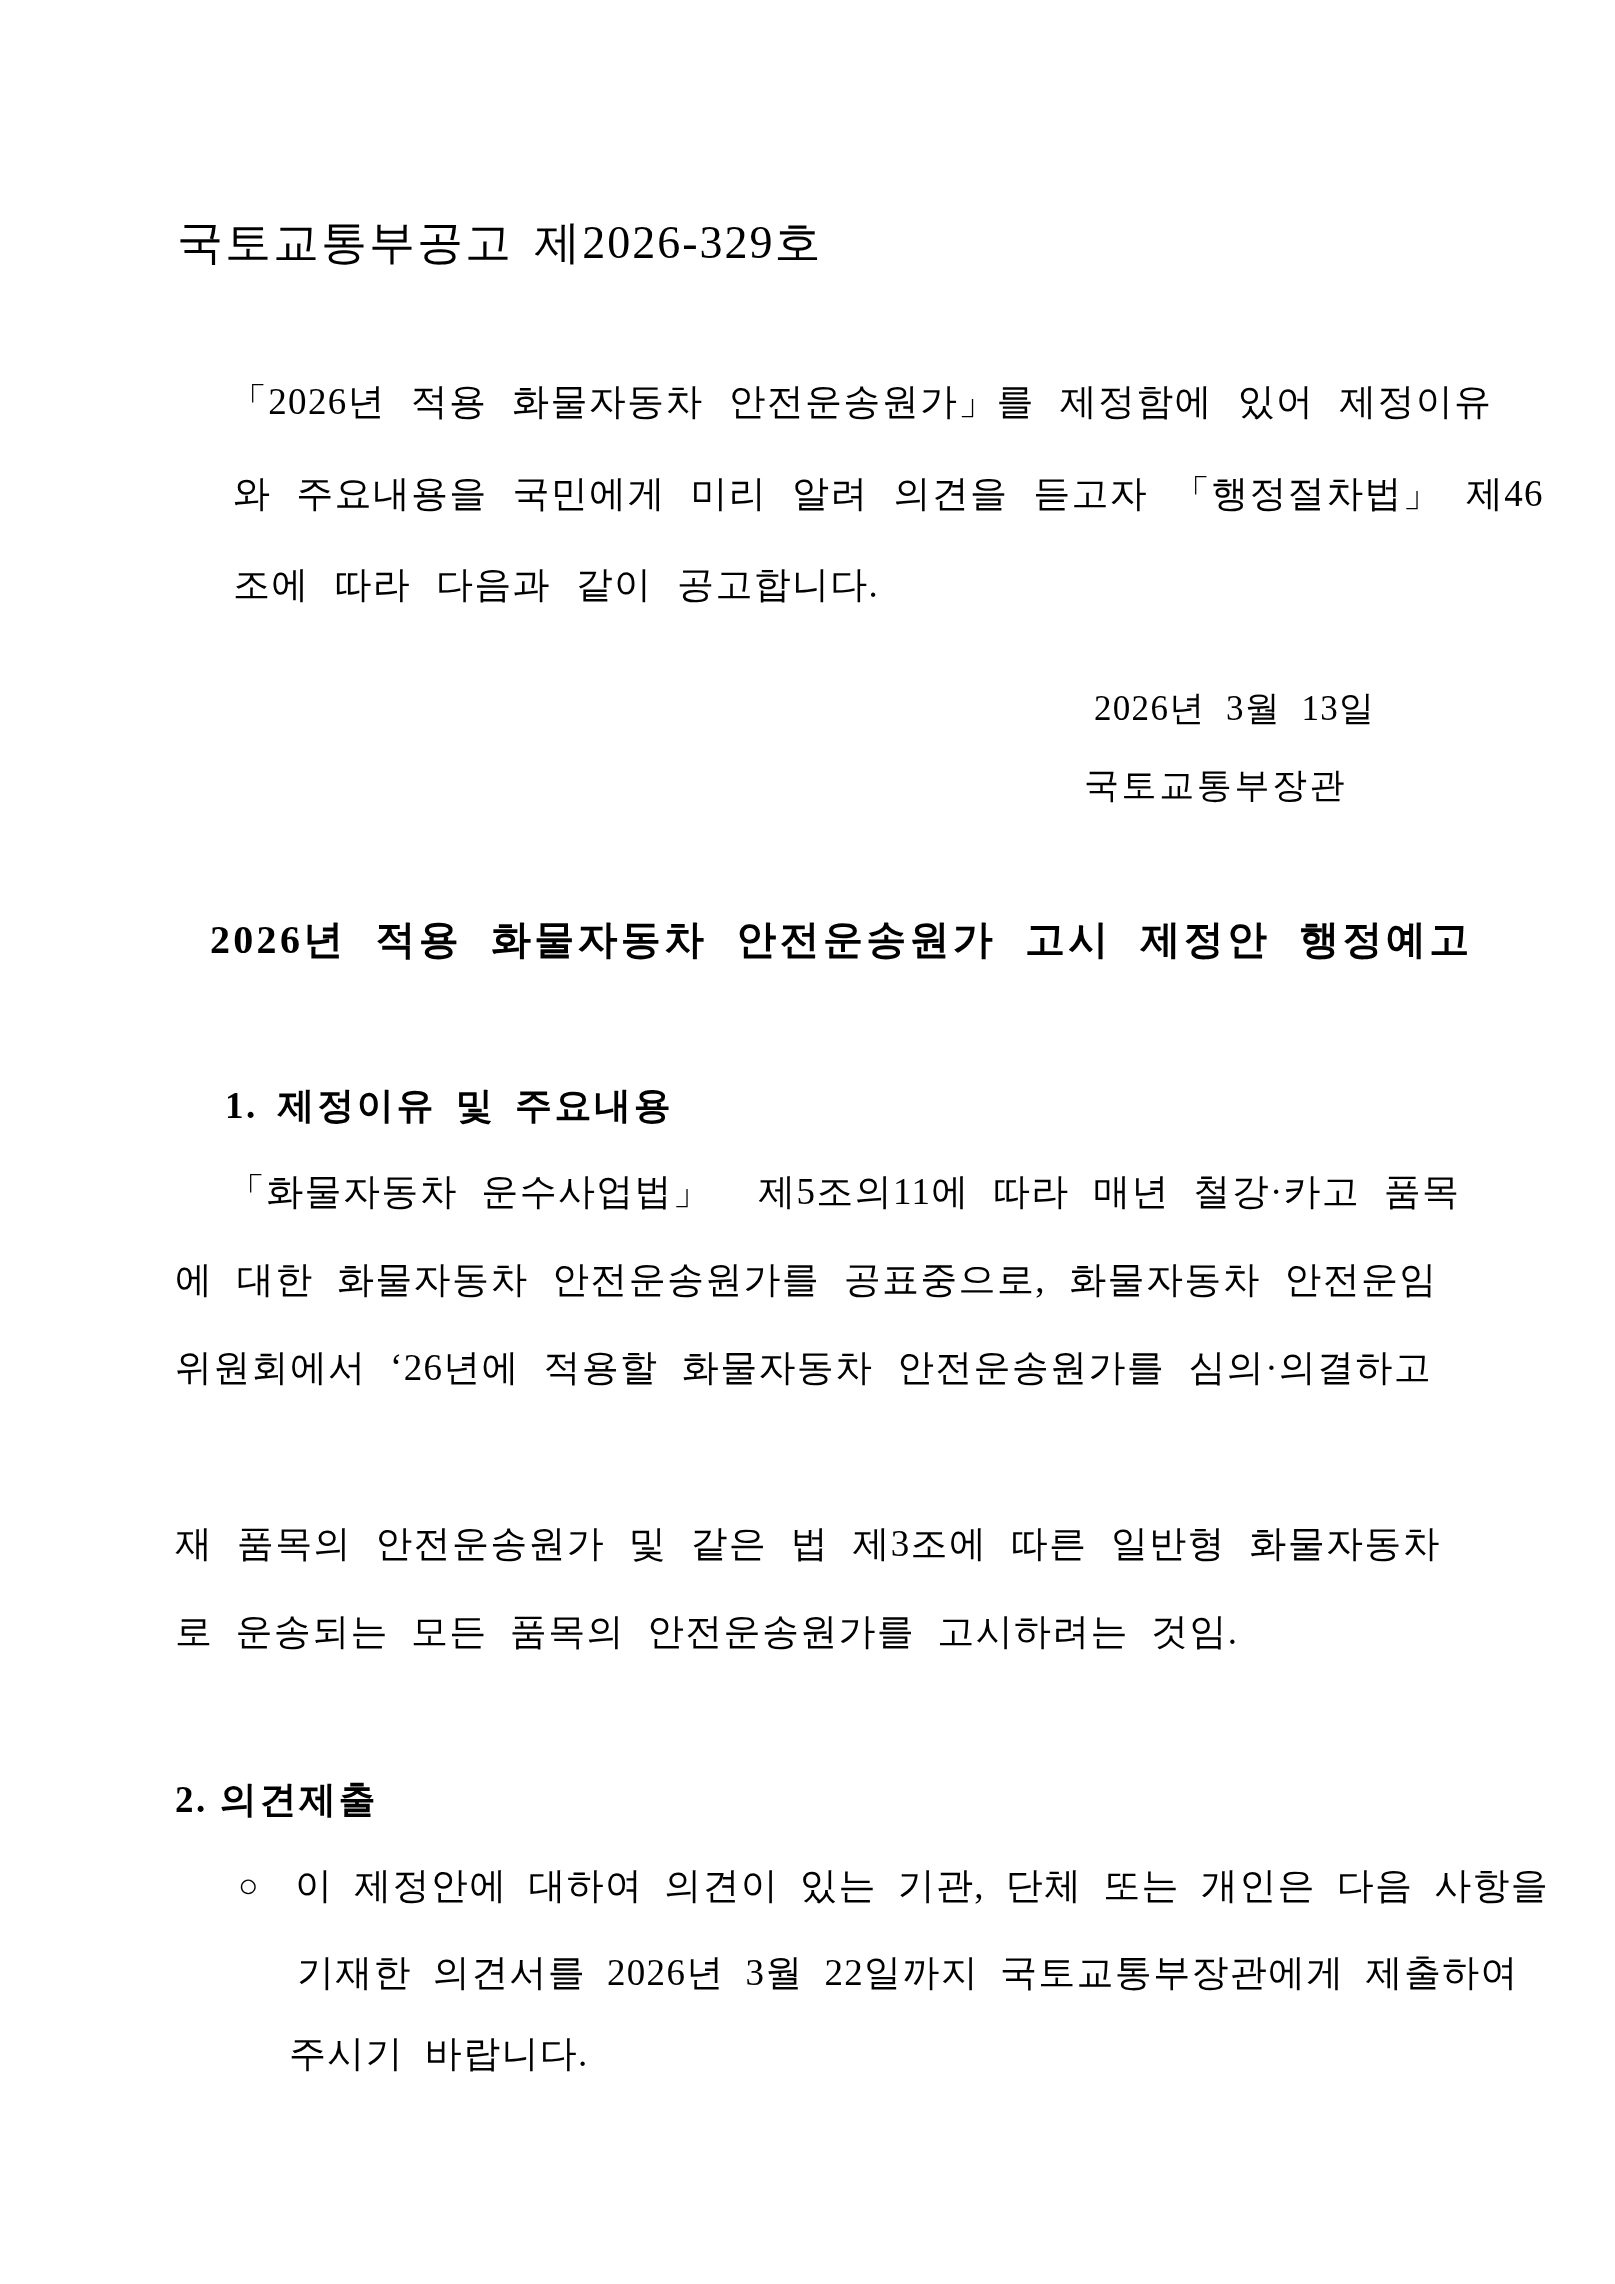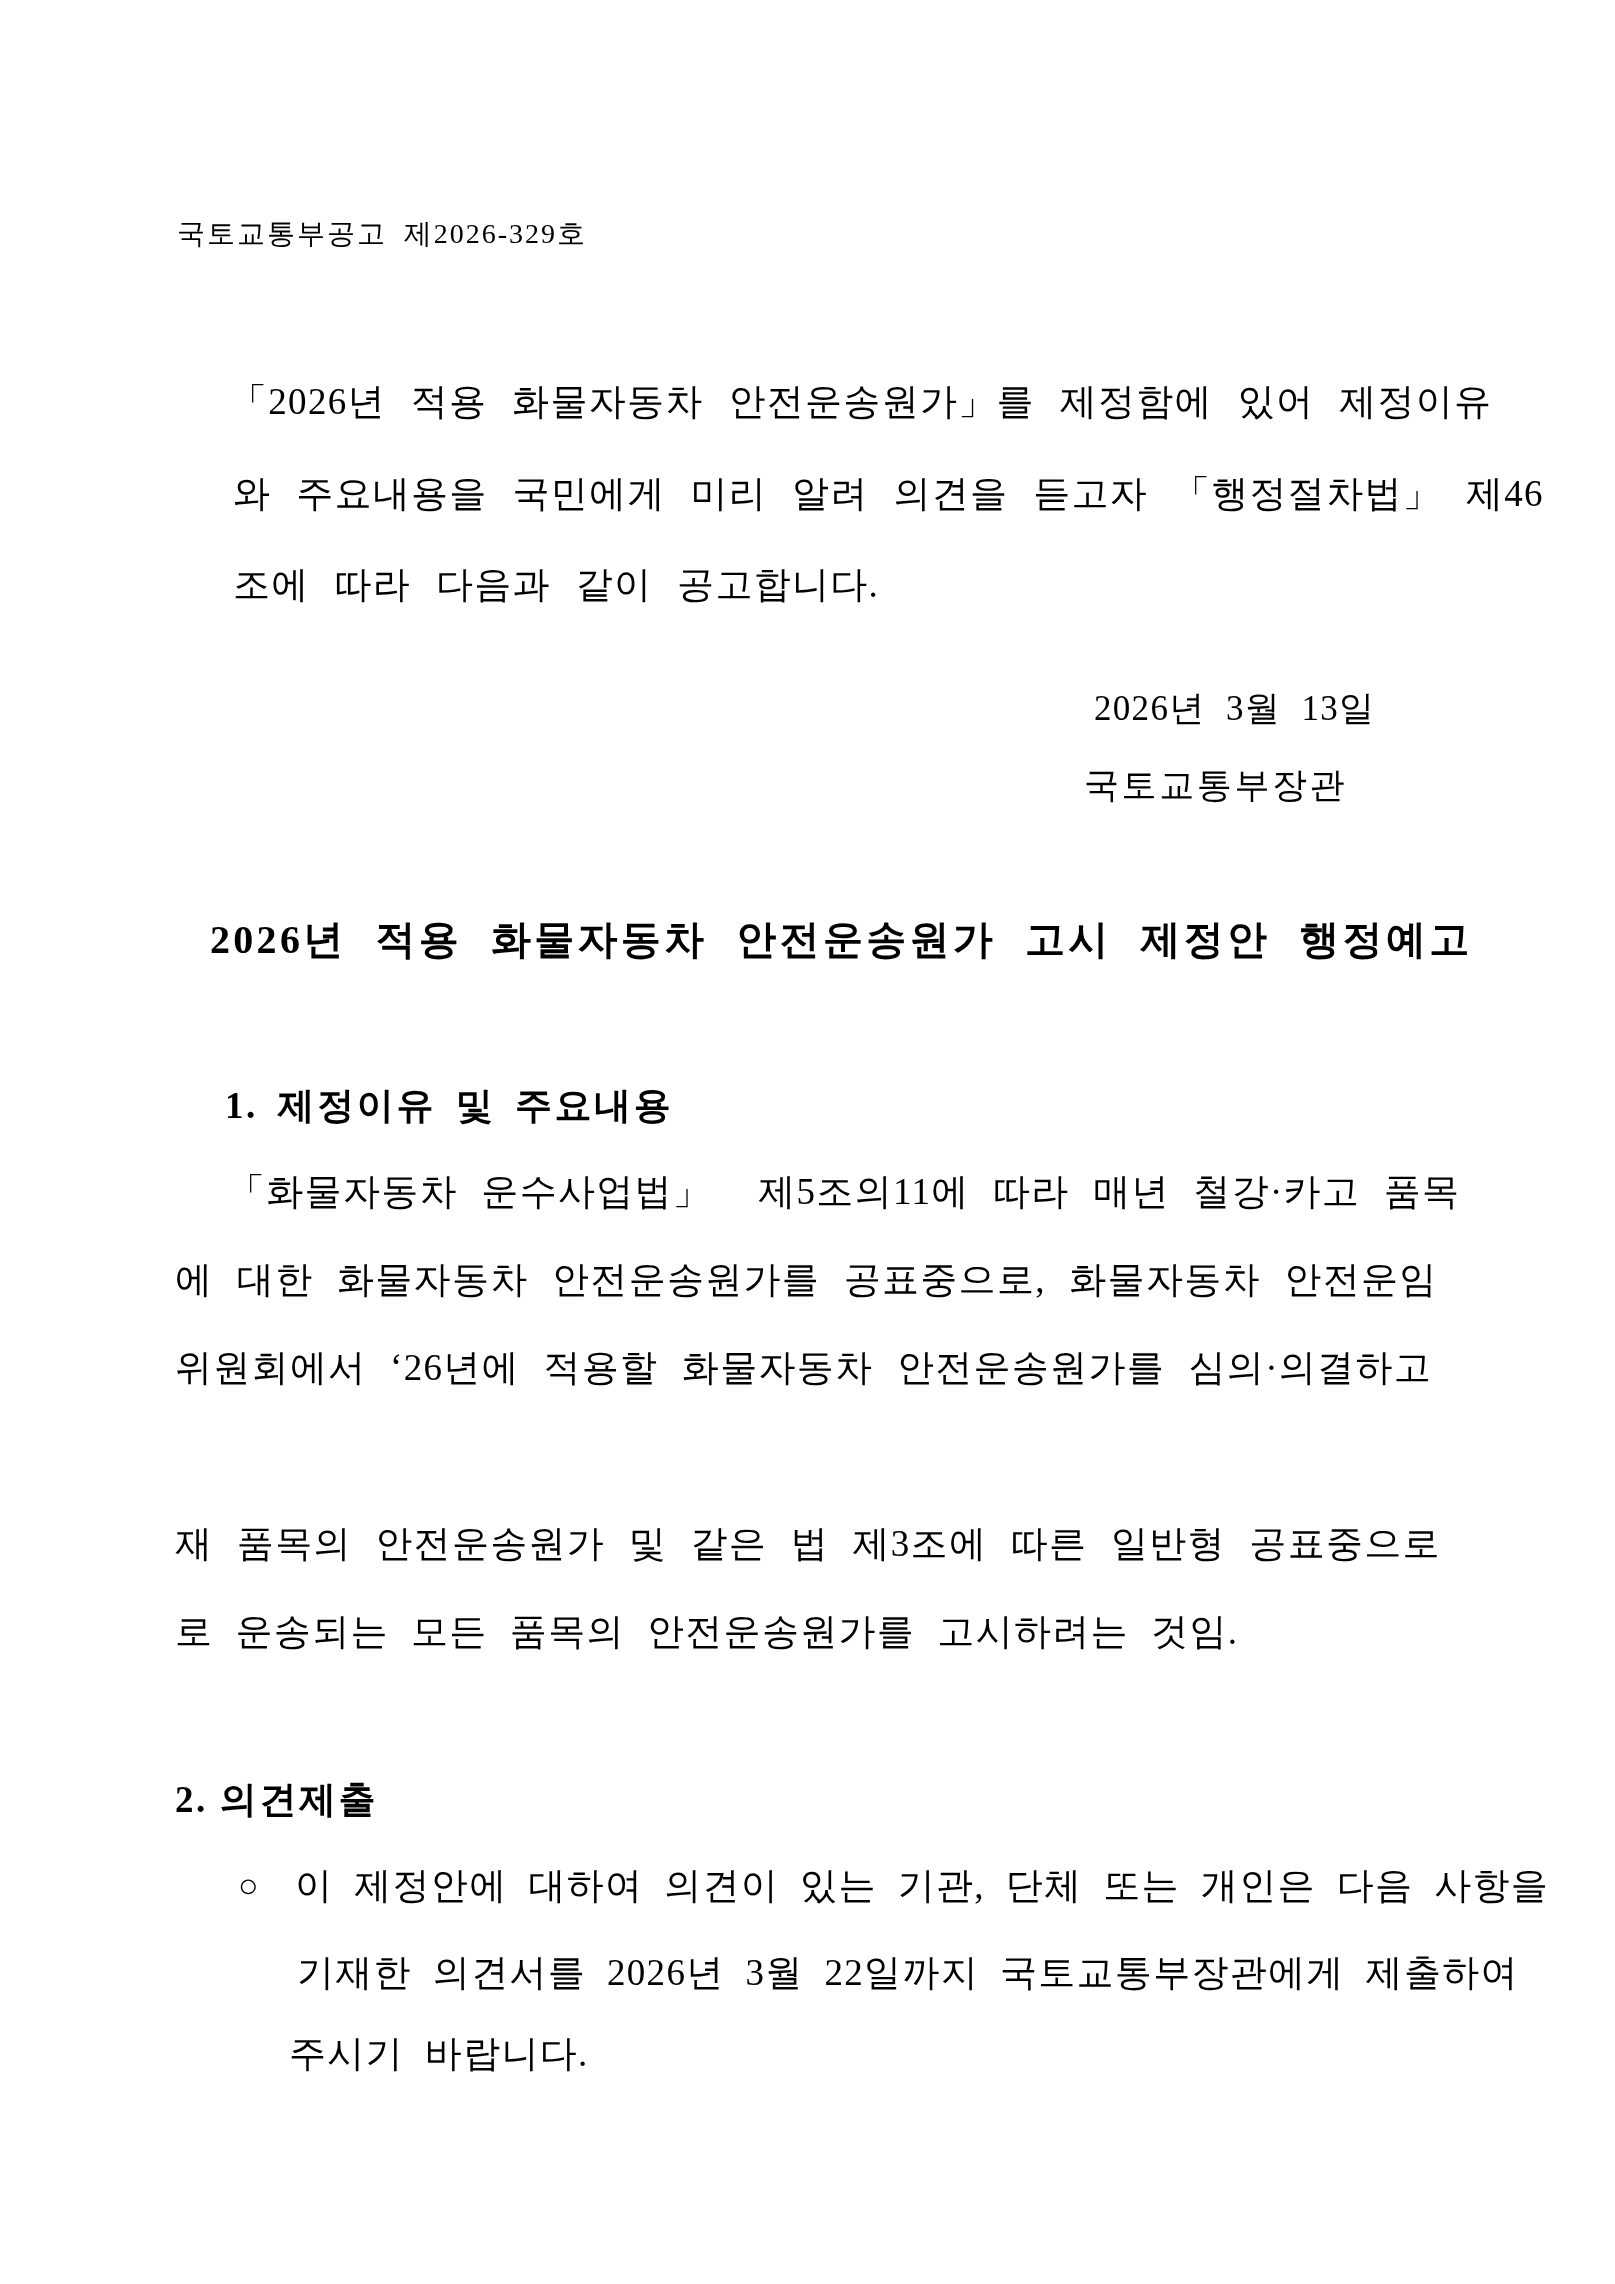--- a/index.html
+++ b/index.html
@@ -18,21 +18,21 @@
   }
   .line {
     position: absolute;
     white-space: pre;
     font-size: 37px;
     line-height: 1;
     color: #000000;
   }
 
   
-  .notice-no   { left: 177px;  top: 220px;  font-size: 28px; letter-spacing: 2px; word-spacing: 7.8px; }
+  .notice-no   { left: 177px;  top: 220px;  font-size: 46px; letter-spacing: 2px; word-spacing: 7.8px; }
 
   
   .intro-1     { left: 230px;  top: 383px;  word-spacing: 14.3px; letter-spacing: 1.3px; }
   .intro-2     { left: 233px;  top: 475px;  word-spacing: 14.3px; letter-spacing: 1.3px; }
   .intro-3     { left: 233px;  top: 566px;  word-spacing: 14.3px; letter-spacing: 1.3px; }
 
   
   .signoff-date   { left: 1094px; top: 691px; font-size: 35px; word-spacing: 10.4px; letter-spacing: 1.3px; }
   .signoff-signer { left: 1084px; top: 768px; font-size: 35px; letter-spacing: 2.6px; }
 
@@ -68,21 +68,21 @@
 
   <div class="line signoff-date">2026년 3월 13일</div>
   <div class="line signoff-signer">국토교통부장관</div>
 
   <div class="line doc-title">2026년 적용 화물자동차 안전운송원가 고시 제정안 행정예고</div>
 
   <div class="line sec1-head">1. 제정이유 및 주요내용</div>
   <div class="line s1-l1">「화물자동차 운수사업법」  제5조의11에 따라 매년 철강·카고 품목</div>
   <div class="line s1-l2">에 대한 화물자동차 안전운송원가를 공표중으로, 화물자동차 안전운임</div>
   <div class="line s1-l3">위원회에서 ‘26년에 적용할 화물자동차 안전운송원가를 심의·의결하고</div>
-  <div class="line s1-l5">재 품목의 안전운송원가 및 같은 법 제3조에 따른 일반형 공표중으로</div>
+  <div class="line s1-l5">재 품목의 안전운송원가 및 같은 법 제3조에 따른 일반형 화물자동차</div>
   <div class="line s1-l6">로 운송되는 모든 품목의 안전운송원가를 고시하려는 것임.</div>
 
   <div class="line sec2-head">2. 의견제출</div>
   <div class="line bullet-marker">○</div>
   <div class="line s2-l1">이 제정안에 대하여 의견이 있는 기관, 단체 또는 개인은 다음 사항을</div>
   <div class="line s2-l2">기재한 의견서를 2026년 3월 22일까지 국토교통부장관에게 제출하여</div>
   <div class="line s2-l3">주시기 바랍니다.</div>
 
 </div>
 

